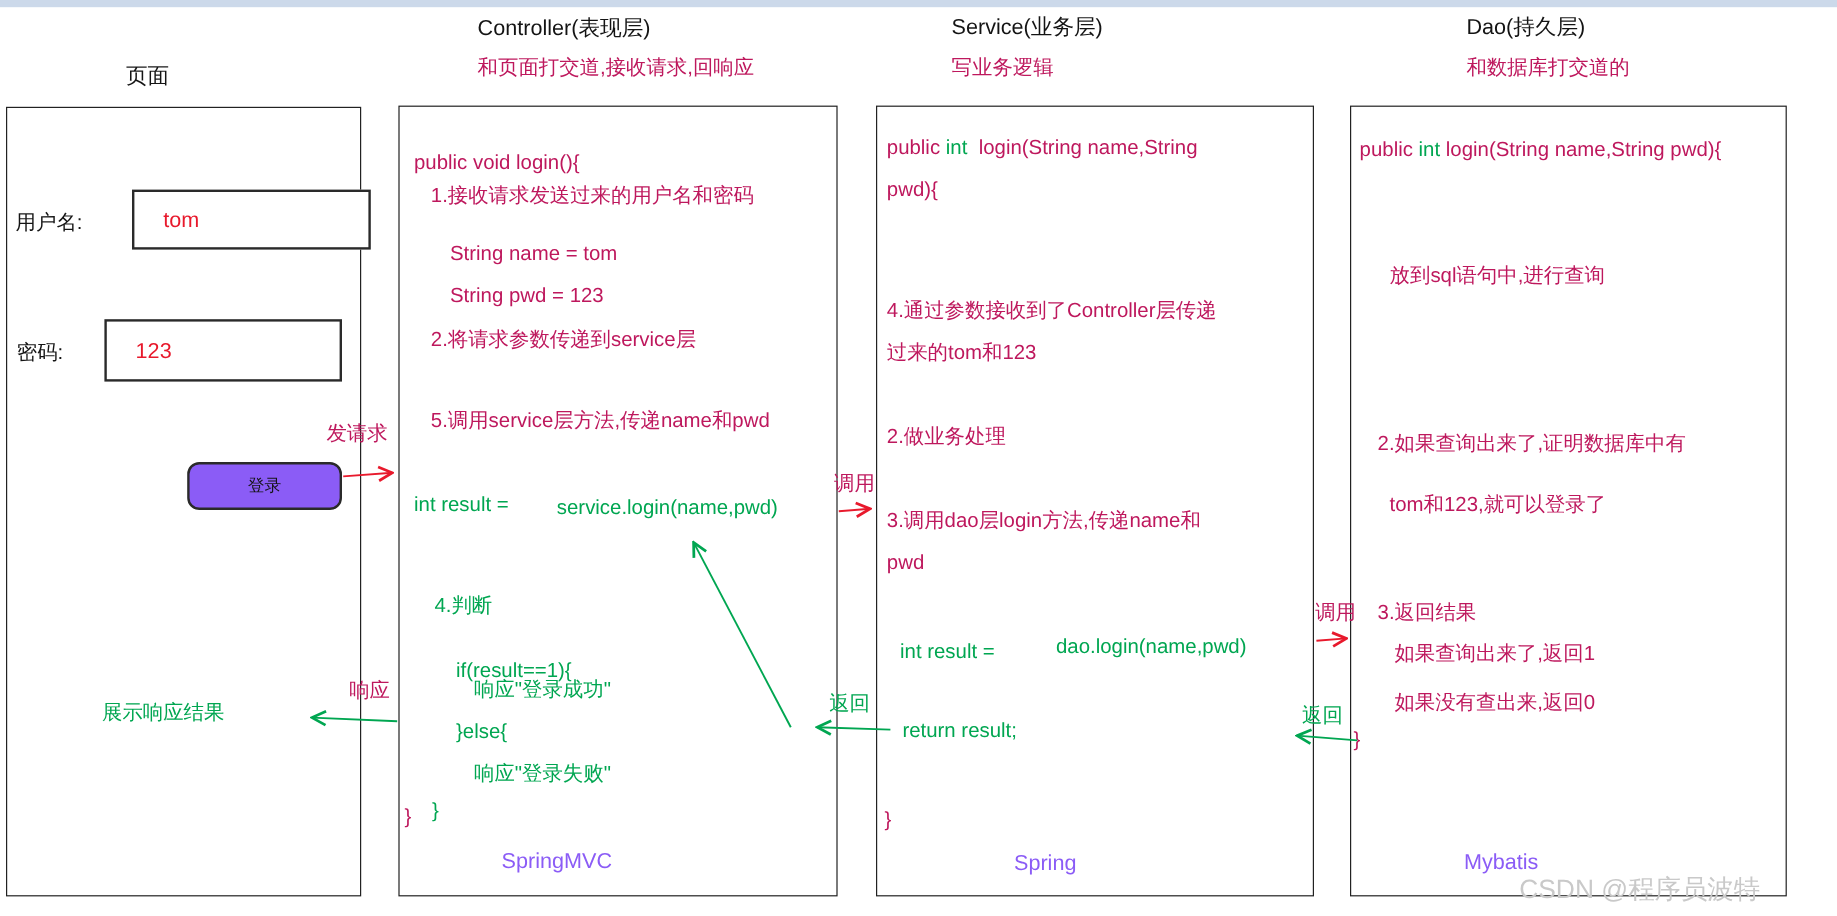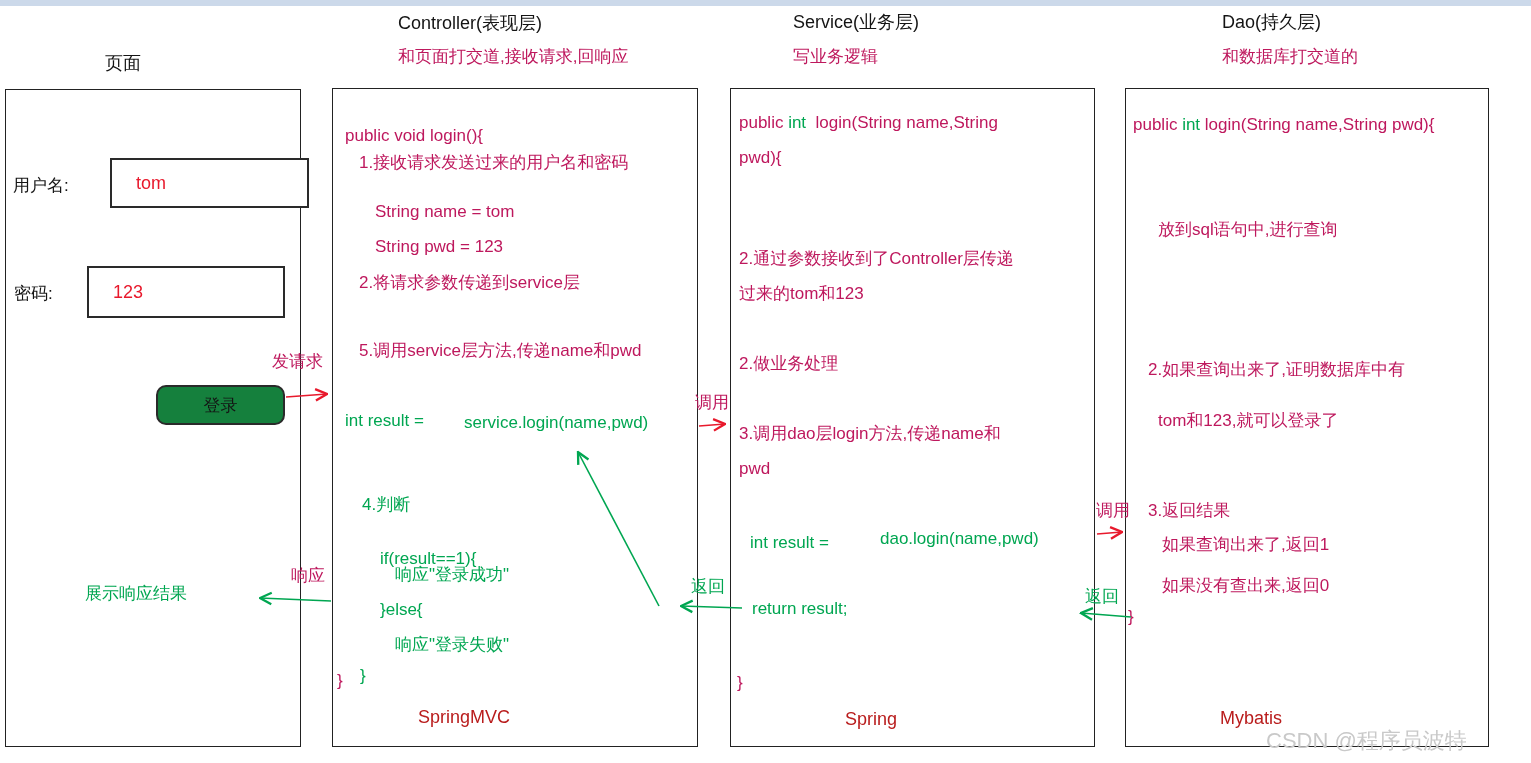--- a/index.html
+++ b/index.html
@@ -5,31 +5,31 @@
   * { margin:0; padding:0; box-sizing:border-box; }
   html,body { background:#fff; }
   body { font-family:"Liberation Sans","DejaVu Sans",sans-serif; }
   #canvas { position:relative; width:1531px; height:763px; background:#fff; overflow:hidden; }
   .topbar { position:absolute; left:0; top:0; width:100%; height:6px; background:#ccd9ea; }
   .box { position:absolute; border:1.5px solid #222; background:transparent; }
   .t { position:absolute; white-space:pre; font-size:17px; line-height:1.25; color:#141414; }
   .t18 { font-size:18px; }
   .red { color:#be185d; }
   .green { color:#00a651; }
-  .brown { color:#b91c1c; }
+  .brown { color:#8b5cf6; }
   .gray { color:#c9c9c9; }
   .input {
     position:absolute; border:2px solid #2a2a2a; background:#fff;
     display:flex; align-items:center; padding-left:24px;
     font-size:18px; color:#e8192c;
   }
   .btn {
-    position:absolute; border:2px solid #2a2a2a; border-radius:10px; background:#15803d;
+    position:absolute; border:2px solid #2a2a2a; border-radius:10px; background:#8b5cf6;
     display:flex; align-items:center; justify-content:center;
-    font-size:17px; color:#141414; cursor:pointer;
+    font-size:14px; color:#141414; cursor:pointer;
   }
   svg.arrows { position:absolute; left:0; top:0; pointer-events:none; z-index:5; }
   .wm { position:absolute; font-size:22px; z-index:6; }
 </style>
 </head>
 <body>
 
 <div id="canvas">
   <div class="topbar"></div>
 
@@ -65,21 +65,21 @@
   <div class="t green" style="left:380px; top:548px;">if(result==1){</div>
   <div class="t green" style="left:395px; top:564px;">响应"登录成功"</div>
   <div class="t green" style="left:380px; top:599px;">}else{</div>
   <div class="t green" style="left:395px; top:634px;">响应"登录失败"</div>
   <div class="t red" style="left:337px; top:670px;">}</div>
   <div class="t green" style="left:360px; top:665px;">}</div>
   <div class="t brown t18" style="left:418px; top:706px;">SpringMVC</div>
 
   <div class="t" style="left:739px; top:112px;"><span class="red">public </span><span class="green">int</span><span class="red">  login(String name,String</span></div>
   <div class="t red" style="left:739px; top:147px;">pwd){</div>
-  <div class="t red" style="left:739px; top:248px;">2.通过参数接收到了Controller层传递</div>
+  <div class="t red" style="left:739px; top:248px;">4.通过参数接收到了Controller层传递</div>
   <div class="t red" style="left:739px; top:283px;">过来的tom和123</div>
   <div class="t red" style="left:739px; top:353px;">2.做业务处理</div>
   <div class="t red" style="left:739px; top:423px;">3.调用dao层login方法,传递name和</div>
   <div class="t red" style="left:739px; top:458px;">pwd</div>
   <div class="t green" style="left:750px; top:532px;">int result =</div>
   <div class="t green" style="left:880px; top:528px;">dao.login(name,pwd)</div>
   <div class="t green" style="left:752px; top:598px;">return result;</div>
   <div class="t red" style="left:737px; top:672px;">}</div>
   <div class="t brown t18" style="left:845px; top:708px;">Spring</div>
 

